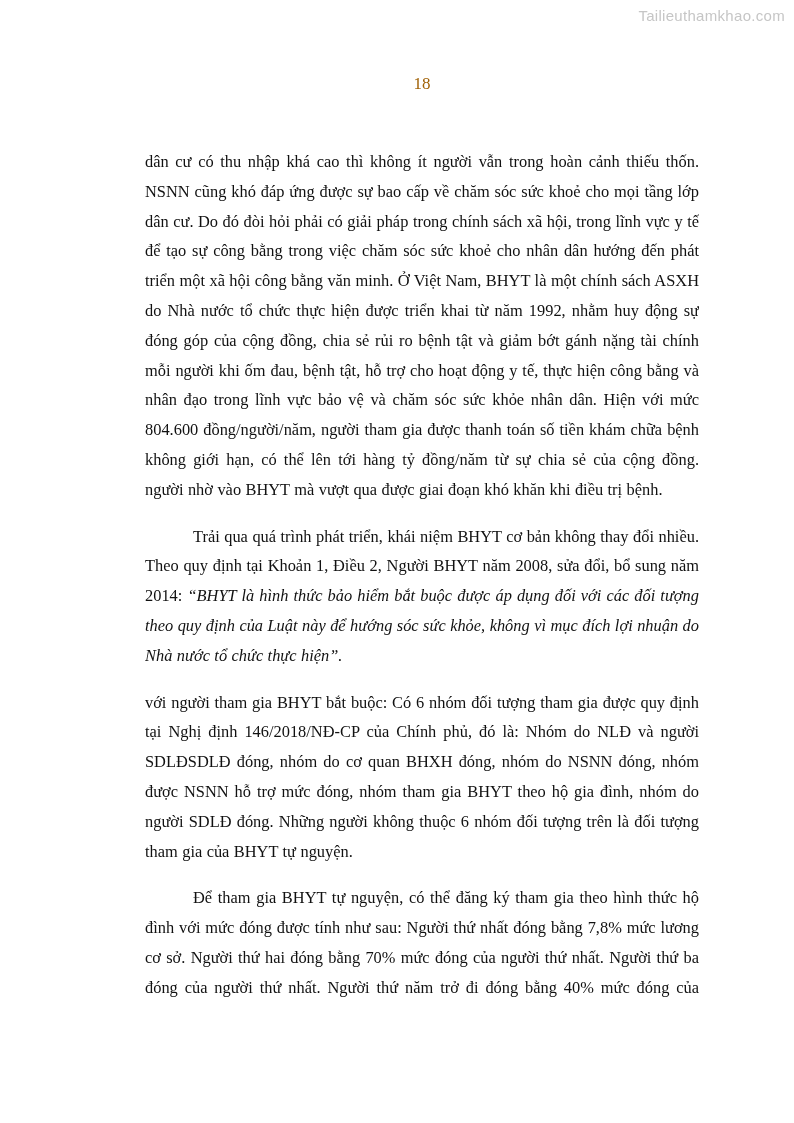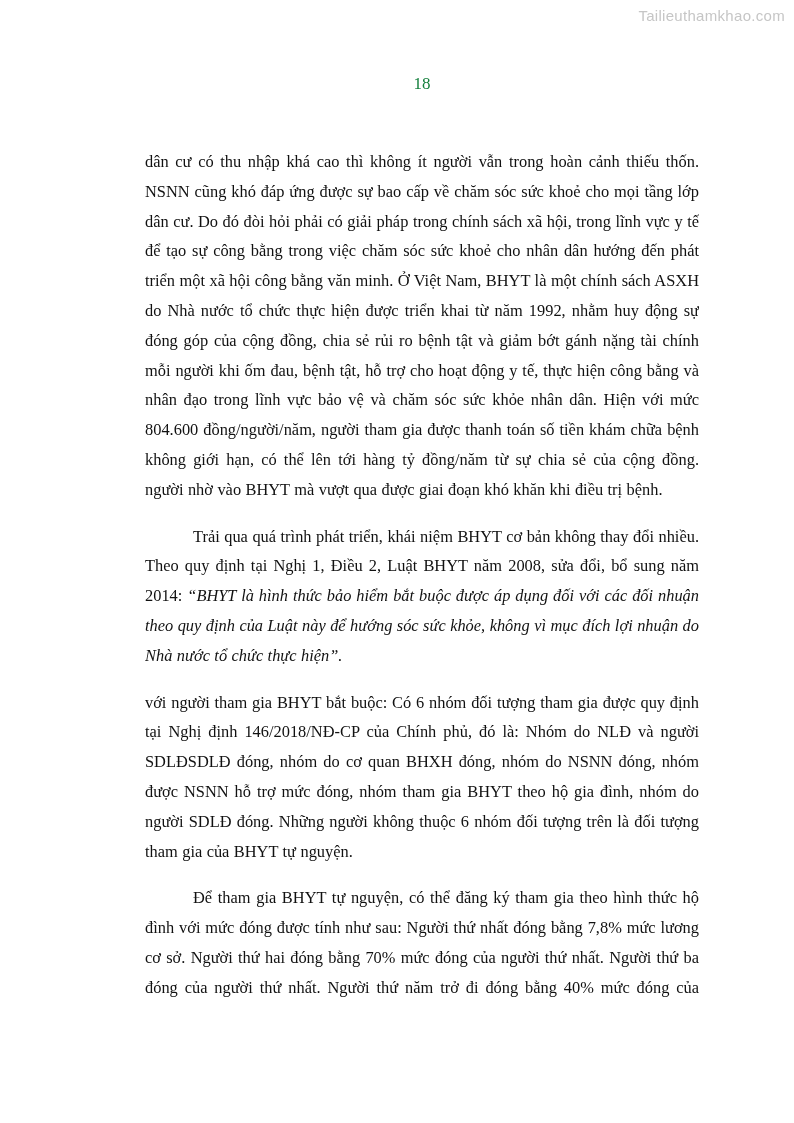--- a/index.html
+++ b/index.html
@@ -20,21 +20,21 @@
     font-family: "Liberation Sans", sans-serif;
     font-size: 15px;
     color: #c6c6c6;
     letter-spacing: 0.3px;
     text-shadow: 0 1px 0 #ffffff;
   }
   .page-number {
     position: absolute; top: 74px; left: 128px; width: 588px;
     text-align: center;
     font-size: 17px;
-    color: #15803d;
+    color: #a16207;
   }
   .doc-body {
     position: absolute; top: 130px; left: 128px; width: 588px;
     font-size: 16.4px;
     color: #111111;
   }
   .paragraph { margin: 17px; }
   .line {
     line-height: 29.8px;
     height: 29.8px;
@@ -66,22 +66,22 @@
         <div class="line"><span class="run">do Nhà nước tổ chức thực hiện được triển khai từ năm 1992, nhằm huy động sự</span></div>
         <div class="line"><span class="run">đóng góp của cộng đồng, chia sẻ rủi ro bệnh tật và giảm bớt gánh nặng tài chính của</span></div>
         <div class="line"><span class="run">mỗi người khi ốm đau, bệnh tật, hỗ trợ cho hoạt động y tế, thực hiện công bằng và</span></div>
         <div class="line"><span class="run">nhân đạo trong lĩnh vực bảo vệ và chăm sóc sức khỏe nhân dân. Hiện với mức đóng</span></div>
         <div class="line"><span class="run">804.600 đồng/người/năm, người tham gia được thanh toán số tiền khám chữa bệnh</span></div>
         <div class="line"><span class="run">không giới hạn, có thể lên tới hàng tỷ đồng/năm từ sự chia sẻ của cộng đồng. Nhiều</span></div>
         <div class="line line-last"><span class="run">người nhờ vào BHYT mà vượt qua được giai đoạn khó khăn khi điều trị bệnh.</span></div>
       </div>
       <div class="paragraph">
         <div class="line indent"><span class="run">Trải qua quá trình phát triển, khái niệm BHYT cơ bản không thay đổi nhiều.</span></div>
-        <div class="line"><span class="run">Theo quy định tại Nghị 1, Điều 2, Luật BHYT năm 2008, sửa đổi, bổ sung năm</span></div>
-        <div class="line"><span class="run">2014: </span><span class="run italic">“BHYT là hình thức bảo hiểm bắt buộc được áp dụng đối với các đối nhuận</span></div>
+        <div class="line"><span class="run">Theo quy định tại Khoản 1, Điều 2, Người BHYT năm 2008, sửa đổi, bổ sung năm</span></div>
+        <div class="line"><span class="run">2014: </span><span class="run italic">“BHYT là hình thức bảo hiểm bắt buộc được áp dụng đối với các đối tượng</span></div>
         <div class="line"><span class="run italic">theo quy định của Luật này để hướng sóc sức khỏe, không vì mục đích lợi nhuận do</span></div>
         <div class="line line-last"><span class="run italic">Nhà nước tổ chức thực hiện”.</span></div>
       </div>
       <div class="paragraph">
         <div class="line"><span class="run">với người tham gia BHYT bắt buộc: Có 6 nhóm đối tượng tham gia được quy định</span></div>
         <div class="line"><span class="run">tại Nghị định 146/2018/NĐ-CP của Chính phủ, đó là: Nhóm do NLĐ và người</span></div>
         <div class="line"><span class="run">SDLĐSDLĐ đóng, nhóm do cơ quan BHXH đóng, nhóm do NSNN đóng, nhóm</span></div>
         <div class="line"><span class="run">được NSNN hỗ trợ mức đóng, nhóm tham gia BHYT theo hộ gia đình, nhóm do</span></div>
         <div class="line"><span class="run">người SDLĐ đóng. Những người không thuộc 6 nhóm đối tượng trên là đối tượng</span></div>
         <div class="line line-last"><span class="run">tham gia của BHYT tự nguyện.</span></div>

